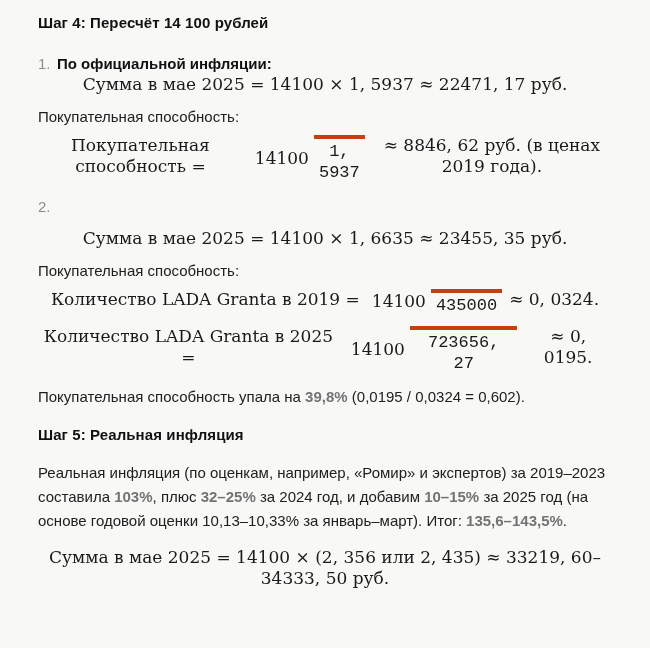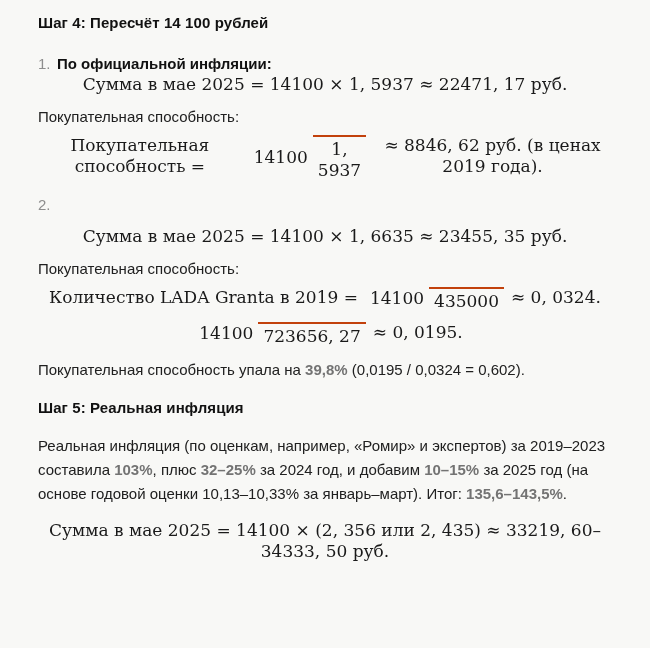--- a/index.html
+++ b/index.html
@@ -63,23 +63,24 @@
     display: inline-flex;
     align-items: center;
     margin: 0 7px;
     vertical-align: middle;
   }
   .frac .fnum {
     padding: 0 5px 2px 5px;
     line-height: 21px;
   }
   .frac .fden {
-    border-top: 2px solid #c2410c;
+    border-top: 4px solid #c2410c;
     padding: 2px 5px 0 5px;
     line-height: 21px;
+    font-family: Liberation Mono, monospace;
   }
   
   .plabel {
     font-size: 15px;
     line-height: 17px;
     margin: 13px 0 9px 0;
     color: #202020;
   }
   .para {
     font-size: 15px;
@@ -133,20 +134,21 @@
   <div class="math frac-eq">
     <span>Количество LADA Granta в 2019 =</span>
     <span class="frac">
       <span class="fnum">14100</span>
       <span class="fden">435000</span>
     </span>
     <span>≈ 0, 0324.</span>
   </div>
 
   <div class="math frac-eq">
+    <span>Количество LADA Granta в 2025 =</span>
     <span class="frac">
       <span class="fnum">14100</span>
       <span class="fden">723656, 27</span>
     </span>
     <span>≈ 0, 0195.</span>
   </div>
 
   <div class="note">
     <span>Покупательная способность упала на </span><b>39,8%</b><span> (0,0195 / 0,0324 = 0,602).</span>
   </div>

